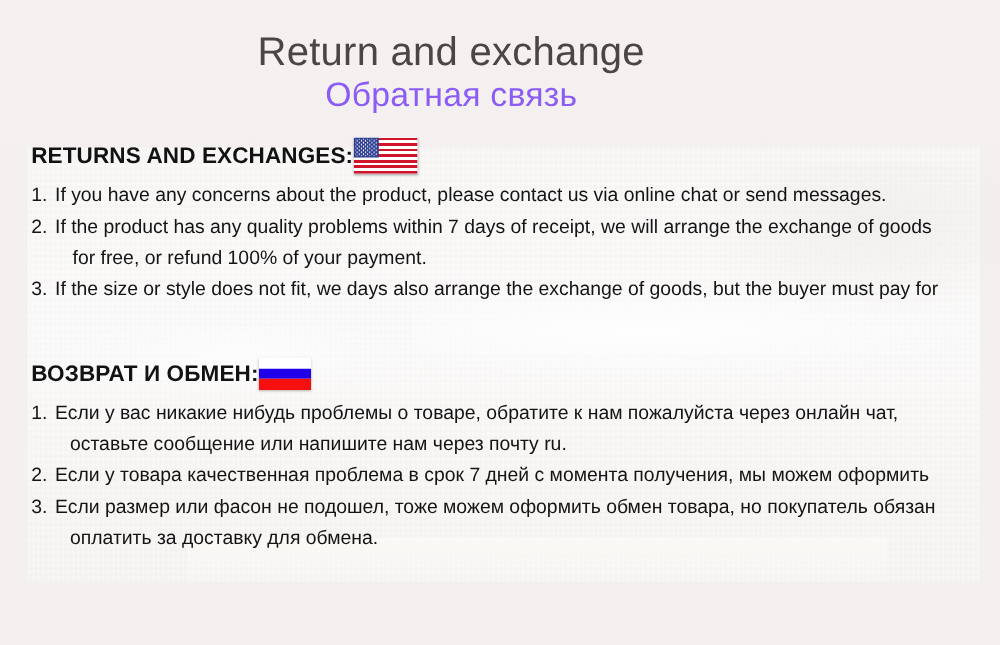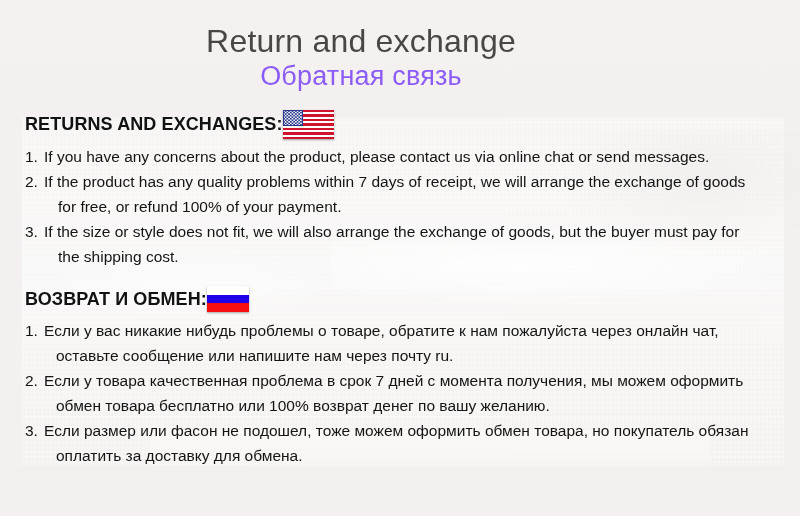--- a/index.html
+++ b/index.html
@@ -233,22 +233,21 @@
       <span class="num">2.</span>
       <span class="body">
         <span class="l1">If the product has any quality problems within 7 days of receipt, we will arrange the exchange of goods</span>
         <span class="l2">for free, or refund 100% of your payment.</span>
       </span>
     </div>
 
     <div class="item">
       <span class="num">3.</span>
       <span class="body">
-        <span class="l1">If the size or style does not fit, we will also arrange the exchange of goods, but the buyer must pay for</span>
-        <span class="l2">the shipping cost.</span>
+        <span class="l1">If the size or style does not fit, we days also arrange the exchange of goods, but the buyer must pay for</span>
       </span>
     </div>
 
   </div>
 
   <div class="sec-head sec-head-ru">
     <span class="sec-title">ВОЗВРАТ И ОБМЕН:</span>
     <span class="flag flag-ru">
       <span class="b-w"></span>
       <span class="b-b"></span>
@@ -263,21 +262,20 @@
       <span class="body">
         <span class="l1">Если  у вас никакие нибудь проблемы о товаре, обратите к нам пожалуйста через онлайн чат,</span>
         <span class="l2">оставьте сообщение или напишите нам через почту ru.</span>
       </span>
     </div>
 
     <div class="item">
       <span class="num">2.</span>
       <span class="body">
         <span class="l1">Если у товара качественная проблема в срок 7 дней с момента получения, мы можем оформить</span>
-        <span class="l2">обмен товара бесплатно или 100% возврат денег по вашу желанию.</span>
       </span>
     </div>
 
     <div class="item">
       <span class="num">3.</span>
       <span class="body">
         <span class="l1">Если размер или фасон не подошел, тоже можем оформить обмен товара, но покупатель обязан</span>
         <span class="l2">оплатить за доставку для обмена.</span>
       </span>
     </div>

